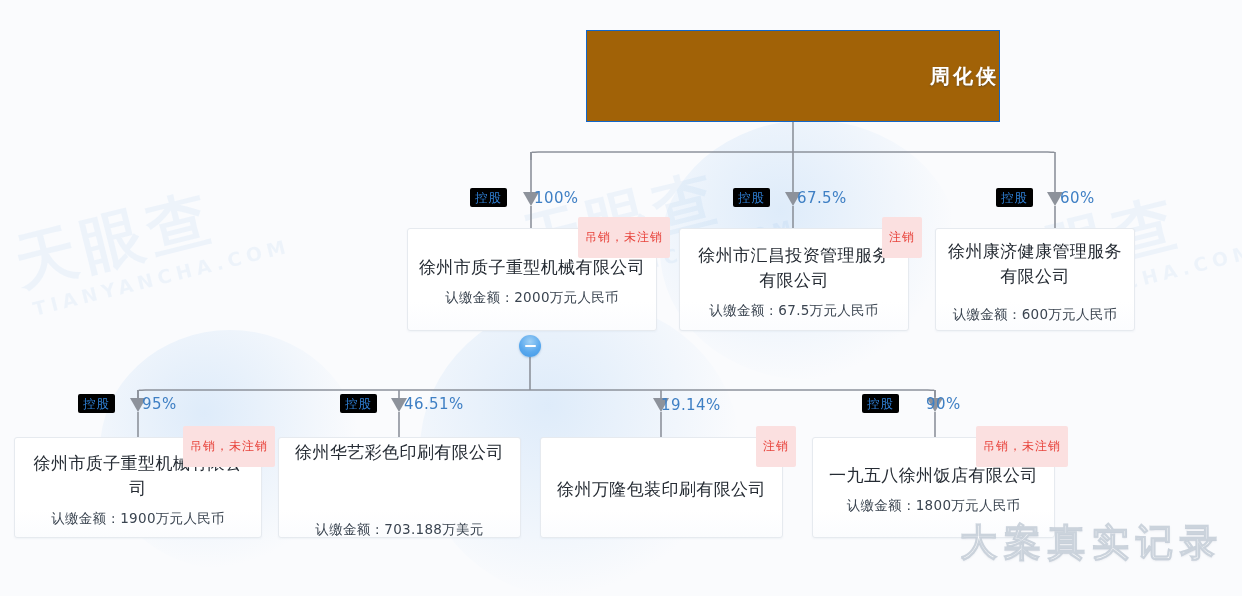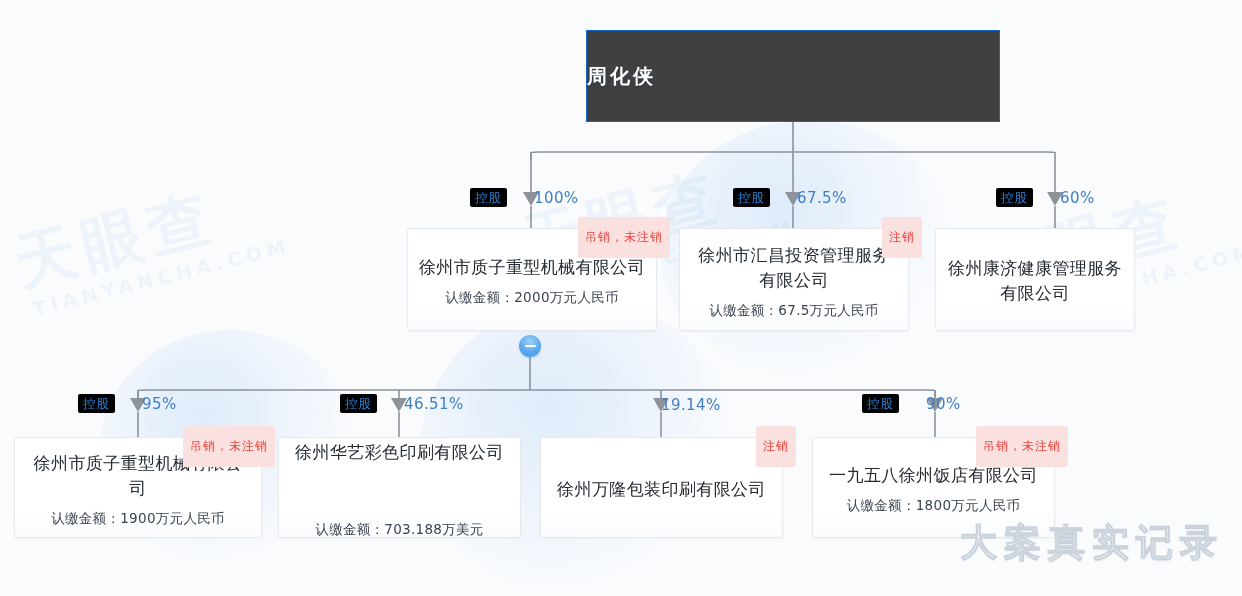--- a/index.html
+++ b/index.html
@@ -34,22 +34,22 @@
     white-space:nowrap;user-select:none;
     font-family:"DejaVu Sans",sans-serif;
   }
 
   
   #links{position:absolute;left:0;top:0;width:1242px;height:596px;}
 
   
   .root-node{
     position:absolute;left:586px;top:30px;width:414px;height:92px;
-    background:#404040;border:1px solid #1166c9;
-    display:flex;align-items:center;justify-content:flex-start;
+    background:#a16207;border:1px solid #1166c9;
+    display:flex;align-items:center;justify-content:flex-end;
     box-sizing:border-box;
   }
   .root-node .name{
     color:#ffffff;font-size:20px;font-weight:700;letter-spacing:3px;
     text-shadow:0 1px 2px rgba(0,40,90,.35);
     font-family:"DejaVu Sans",sans-serif;
   }
 
   
   .node{
@@ -200,20 +200,21 @@
 
   <div class="node" style="left:679px;top:228px;width:230px;height:103px;">
     <div class="status-tag">注销</div>
     <div class="cname">徐州市汇昌投资管理服务有限公司</div>
     <div class="camt">认缴金额：67.5万元人民币</div>
   </div>
 
   <div class="node" style="left:935px;top:228px;width:200px;height:103px;gap:8px;">
 
     <div class="cname">徐州康济健康管理服务有限公司</div>
+    <div class="camt">认缴金额：600万元人民币</div>
   </div>
 
   <div class="collapse-btn">
     <span class="bar"></span>
   </div>
 
   <div class="edge-label" style="left:78px;top:394px;">
     <span class="ctrl-badge">控股</span>
     <span class="arrow-gap"></span>
     <span class="pct">95%</span>

